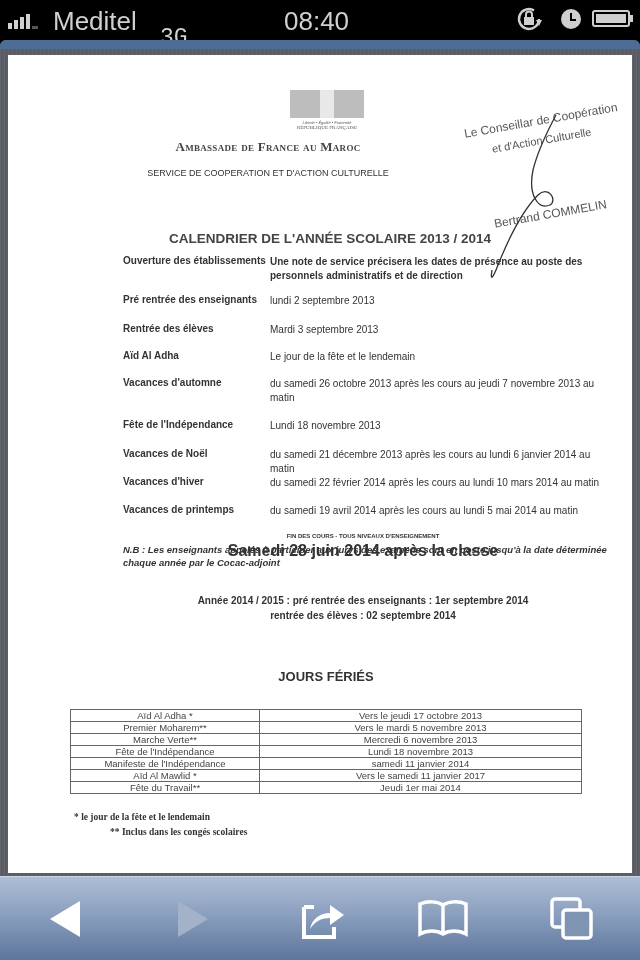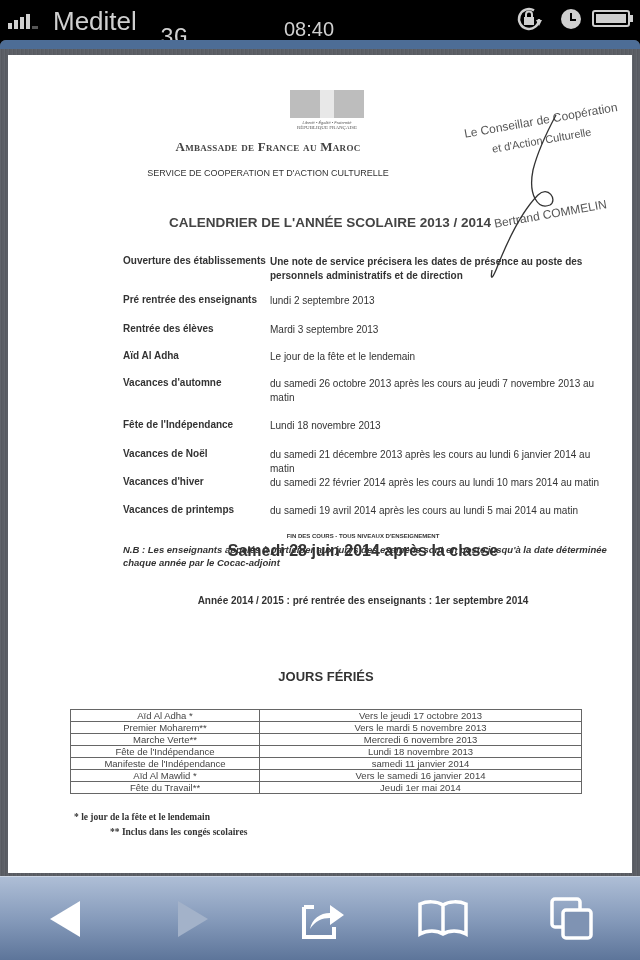--- a/index.html
+++ b/index.html
@@ -5,21 +5,21 @@
   html, body { margin:0; padding:0; }
   body { width:640px; height:960px; overflow:hidden; background:#000; font-family:"Liberation Sans", sans-serif; position:relative; }
 
   
   .status-bar { position:absolute; left:0; top:0; width:640px; height:40px; background:#000; color:#d0d0d0; }
   .status-bar .signal { position:absolute; left:8px; top:13px; display:flex; align-items:flex-end; gap:2px; height:16px; }
   .signal span { display:block; width:4px; background:#d0d0d0; }
   .signal span.dim { background:#555; height:3px; width:6px; }
   .carrier { position:absolute; left:53px; top:6px; font-size:26px; }
   .network { position:absolute; left:160px; top:25px; font-size:23px;font-family:Liberation Mono, monospace; }
-  .clock { position:absolute; left:284px; top:18px; font-size:20px; }
+  .clock { position:absolute; left:284px; top:6px; font-size:26px; }
   .rot-lock { position:absolute; left:514px; top:4px; width:30px; height:30px; }
   .alarm { position:absolute; left:561px; top:9px; width:20px; height:20px; border-radius:50%; background:#cfcfcf; }
   .alarm::after { content:""; position:absolute; left:9px; top:4px; width:2px; height:7px; background:#000; }
   .alarm::before { content:""; position:absolute; left:9px; top:10px; width:6px; height:2px; background:#000; }
   .battery { position:absolute; left:592px; top:10px; width:38px; height:17px; border:2px solid #cfcfcf; border-radius:3px; box-sizing:border-box; padding:2px; }
   .battery .fill { width:100%; height:100%; background:#cfcfcf; }
   .battery-tip { position:absolute; left:630px; top:15px; width:3px; height:7px; background:#cfcfcf; }
 
   
   .viewer { position:absolute; left:0; top:40px; width:640px; height:836px; background:#5b5e65;
@@ -37,21 +37,21 @@
   .embassy { position:absolute; left:0; width:520px; top:84px; text-align:center; font-family:"Liberation Serif", serif; font-size:11px; font-weight:bold; color:#444; letter-spacing:0.3px; }
   .embassy .big { font-size:13px; }
   .service { position:absolute; left:0; width:520px; top:113px; text-align:center; font-size:9px; color:#333; }
 
   .stamp { position:absolute; left:455px; top:52px; width:180px; height:130px; color:#555; }
   .stamp .l1 { position:absolute; left:0; top:20px; font-size:12px; transform:rotate(-10deg); transform-origin:left top; white-space:nowrap; }
   .stamp .l2 { position:absolute; left:28px; top:36px; font-size:11px; transform:rotate(-10deg); transform-origin:left top; white-space:nowrap; }
   .stamp .l3 { position:absolute; left:30px; top:110px; font-size:12px; transform:rotate(-10deg); transform-origin:left top; white-space:nowrap; }
   .signature { position:absolute; left:470px; top:55px; width:120px; height:175px; }
 
-  .doc-title { position:absolute; left:0; width:630px; top:160px; text-align:center; font-size:13.5px; font-weight:bold; color:#444; padding-left:0; }
+  .doc-title { position:absolute; left:0; width:630px; top:176px; text-align:center; font-size:13.5px; font-weight:bold; color:#444; padding-left:0; }
   .doc-title span { margin-left:14px; }
 
   .rows { position:absolute; left:115px; top:200px; width:480px; }
   .row { position:absolute; left:0; width:480px; font-size:10px; color:#333; }
   .row .lbl { position:absolute; left:0; top:0; width:145px; font-weight:bold; }
   .row .val { position:absolute; left:147px; top:0; width:335px; line-height:14px; }
   .row .val.bold { font-weight:bold; }
 
   .center-block { position:absolute; left:115px; width:480px; text-align:center; color:#333; }
   .fin-cours { top:478px; font-size:6px; font-weight:bold; }
@@ -161,20 +161,21 @@
       <div class="row" style="top:249px">
         <div class="lbl">Vacances de printemps</div>
         <div class="val">du samedi 19 avril 2014 après les cours au lundi 5 mai 2014 au matin</div>
       </div>
     </div>
 
     <div class="center-block fin-cours">FIN DES COURS - TOUS NIVEAUX D'ENSEIGNEMENT</div>
     <div class="center-block samedi">Samedi 28 juin 2014 après la classe</div>
     <div class="nb">N.B : Les enseignants appelés à participer aux jurys des examens sont en poste jusqu'à la date déterminée chaque année par le Cocac-adjoint</div>
     <div class="center-block annee1">Année 2014 / 2015 : pré rentrée des enseignants : 1er  septembre 2014</div>
+    <div class="center-block annee2">rentrée des élèves : 02  septembre 2014</div>
 
     <div class="feries-title">JOURS FÉRIÉS</div>
 
     <table class="holiday-table">
       <tbody>
         <tr>
             <td class="name">Aïd Al Adha *</td>
             <td>Vers le jeudi 17 octobre 2013</td>
           </tr>
         <tr>
@@ -188,21 +189,21 @@
         <tr>
             <td class="name">Fête de l'Indépendance</td>
             <td>Lundi 18 novembre 2013</td>
           </tr>
         <tr>
             <td class="name">Manifeste de l'Indépendance</td>
             <td>samedi 11 janvier 2014</td>
           </tr>
         <tr>
             <td class="name">Aïd Al Mawlid *</td>
-            <td>Vers le samedi 16 janvier 2014</td>
+            <td>Vers le samedi 11 janvier 2017</td>
           </tr>
         <tr>
             <td class="name">Fête du Travail**</td>
             <td>Jeudi 1er mai 2014</td>
           </tr>
       </tbody>
     </table>
 
     <div class="foot foot1">* le jour de la fête et le lendemain</div>
     <div class="foot foot2">** Inclus dans les congés scolaires</div>

